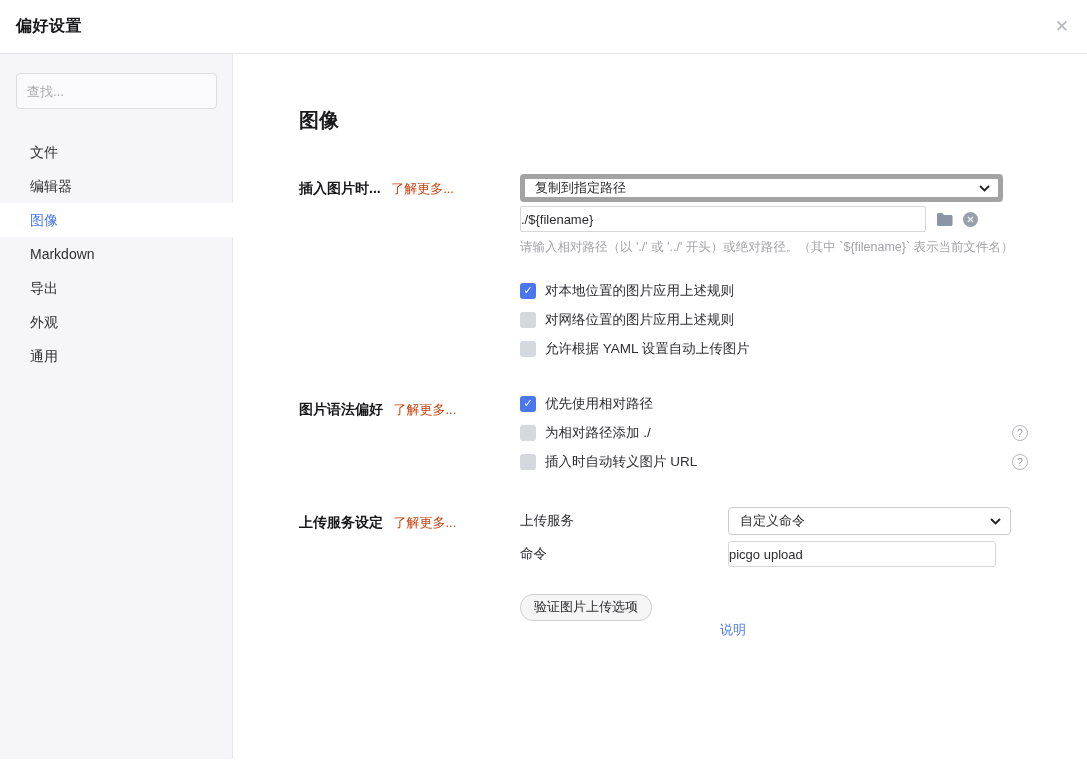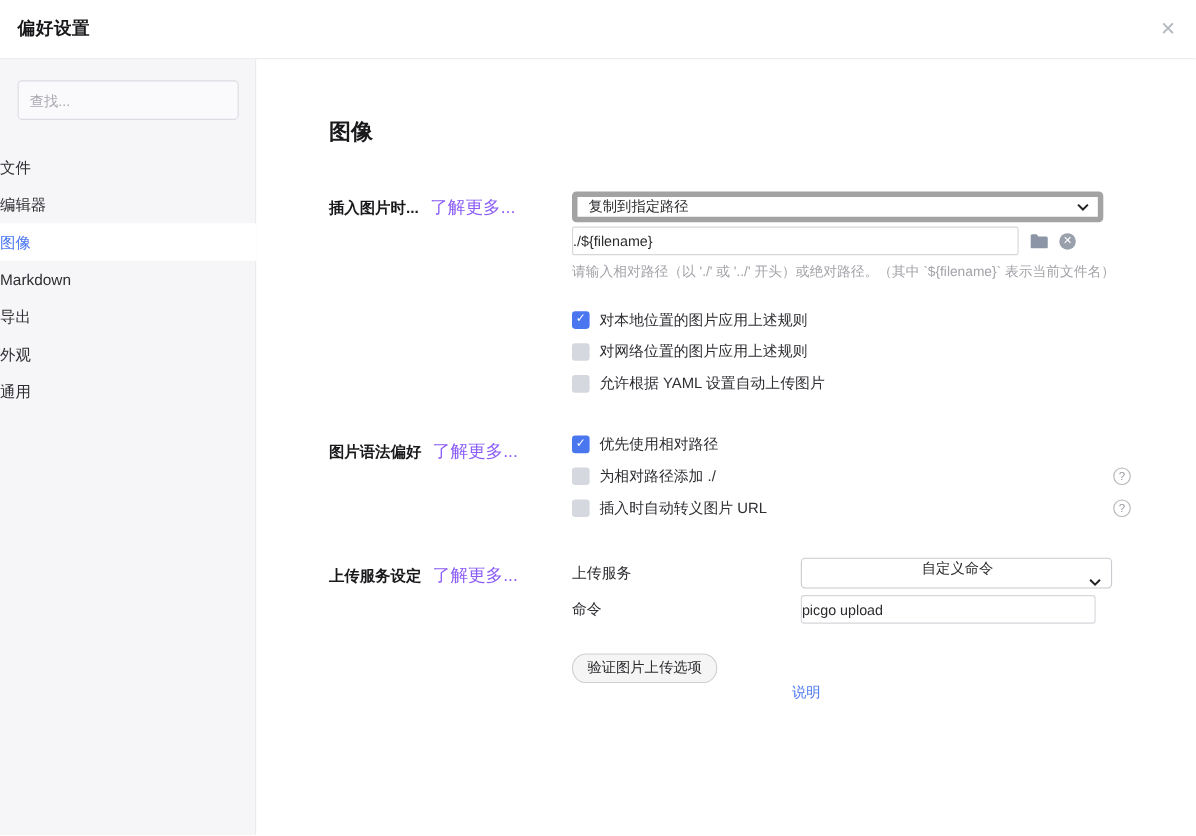--- a/index.html
+++ b/index.html
@@ -14,43 +14,43 @@
 
   
   .body-wrap { display:flex; height:705px; }
 
   
   .sidebar { width:233px; background:#f6f6f8; border-right:1px solid #e8e8eb; padding-top:19px; flex:none; }
   .search-box { display:block; width:201px; height:36px; margin:0 16px 26px 16px;
     border:1px solid #dcdce2; border-radius:4px; background:#fafafc; padding:0 10px;
     font-size:13px; color:#15803d; outline:none; font-family:inherit; }
   .search-box::placeholder { color:#a9a9b0; }
-  .nav-item { display:block; height:34px; line-height:34px; 
+  .nav-item { display:block; height:34px; line-height:34px; padding-left:30px;
     font-size:14px; color:#2e2e33; cursor:pointer; text-decoration:none; }
   .nav-item.active { background:#ffffff; color:#4a77f0; margin-right:-1px; }
 
   
   .main { flex:1; padding:52px 0 0 66px; background:#fff; position:relative; }
   .page-title { font-size:20px; font-weight:700; color:#19191c; line-height:28px; margin-bottom:40px; }
 
   .form-row { display:flex; align-items:flex-start; margin-bottom:38px; }
   .label-col { width:221px; padding-top:5px; flex:none; }
   .row-label { font-size:14px; font-weight:700; color:#19191c; }
-  .learn-link { font-size:16px; color:#8b5cf6; text-decoration:none; margin-left:6px; cursor:pointer; }
+  .learn-link { font-size:13px; color:#c2410c; text-decoration:none; margin-left:6px; cursor:pointer; }
   .controls { flex:none; }
 
   
   .select { display:flex; align-items:center; height:28px; border:1px solid #c9c9cf;
     border-radius:4px; background:#fff; padding:0 9px 0 11px; cursor:pointer; }
   .select.focused { border:5px solid #a3a3a3; padding:0 8px 0 10px;justify-content:space-between; }
   .select-value { font-size:13px; color:#2b2b2e; }
   .chevron { margin-left:auto; display:flex; align-items:center; }
 
   .w-insert { width:483px; }
-  .w-service { width:283px;flex-direction:column; }
+  .w-service { width:283px; }
 
   
   .text-input { height:26px; border:1px solid #d6d6db; border-radius:2px; background:#fff;
     padding:0 0; font-size:13px; color:#2b2b2e; outline:none; font-family:inherit; }
   .path-row { display:flex; align-items:center; margin-top:4px; }
   .path-input { width:406px; }
   .icon-btn { margin-left:10px; cursor:pointer; display:flex; align-items:center; }
   .clear-circle { width:15px; height:15px; border-radius:50%; background:#9aa0ab; color:#fff;
     font-size:10px; line-height:15px; text-align:center; font-weight:700; }
 

